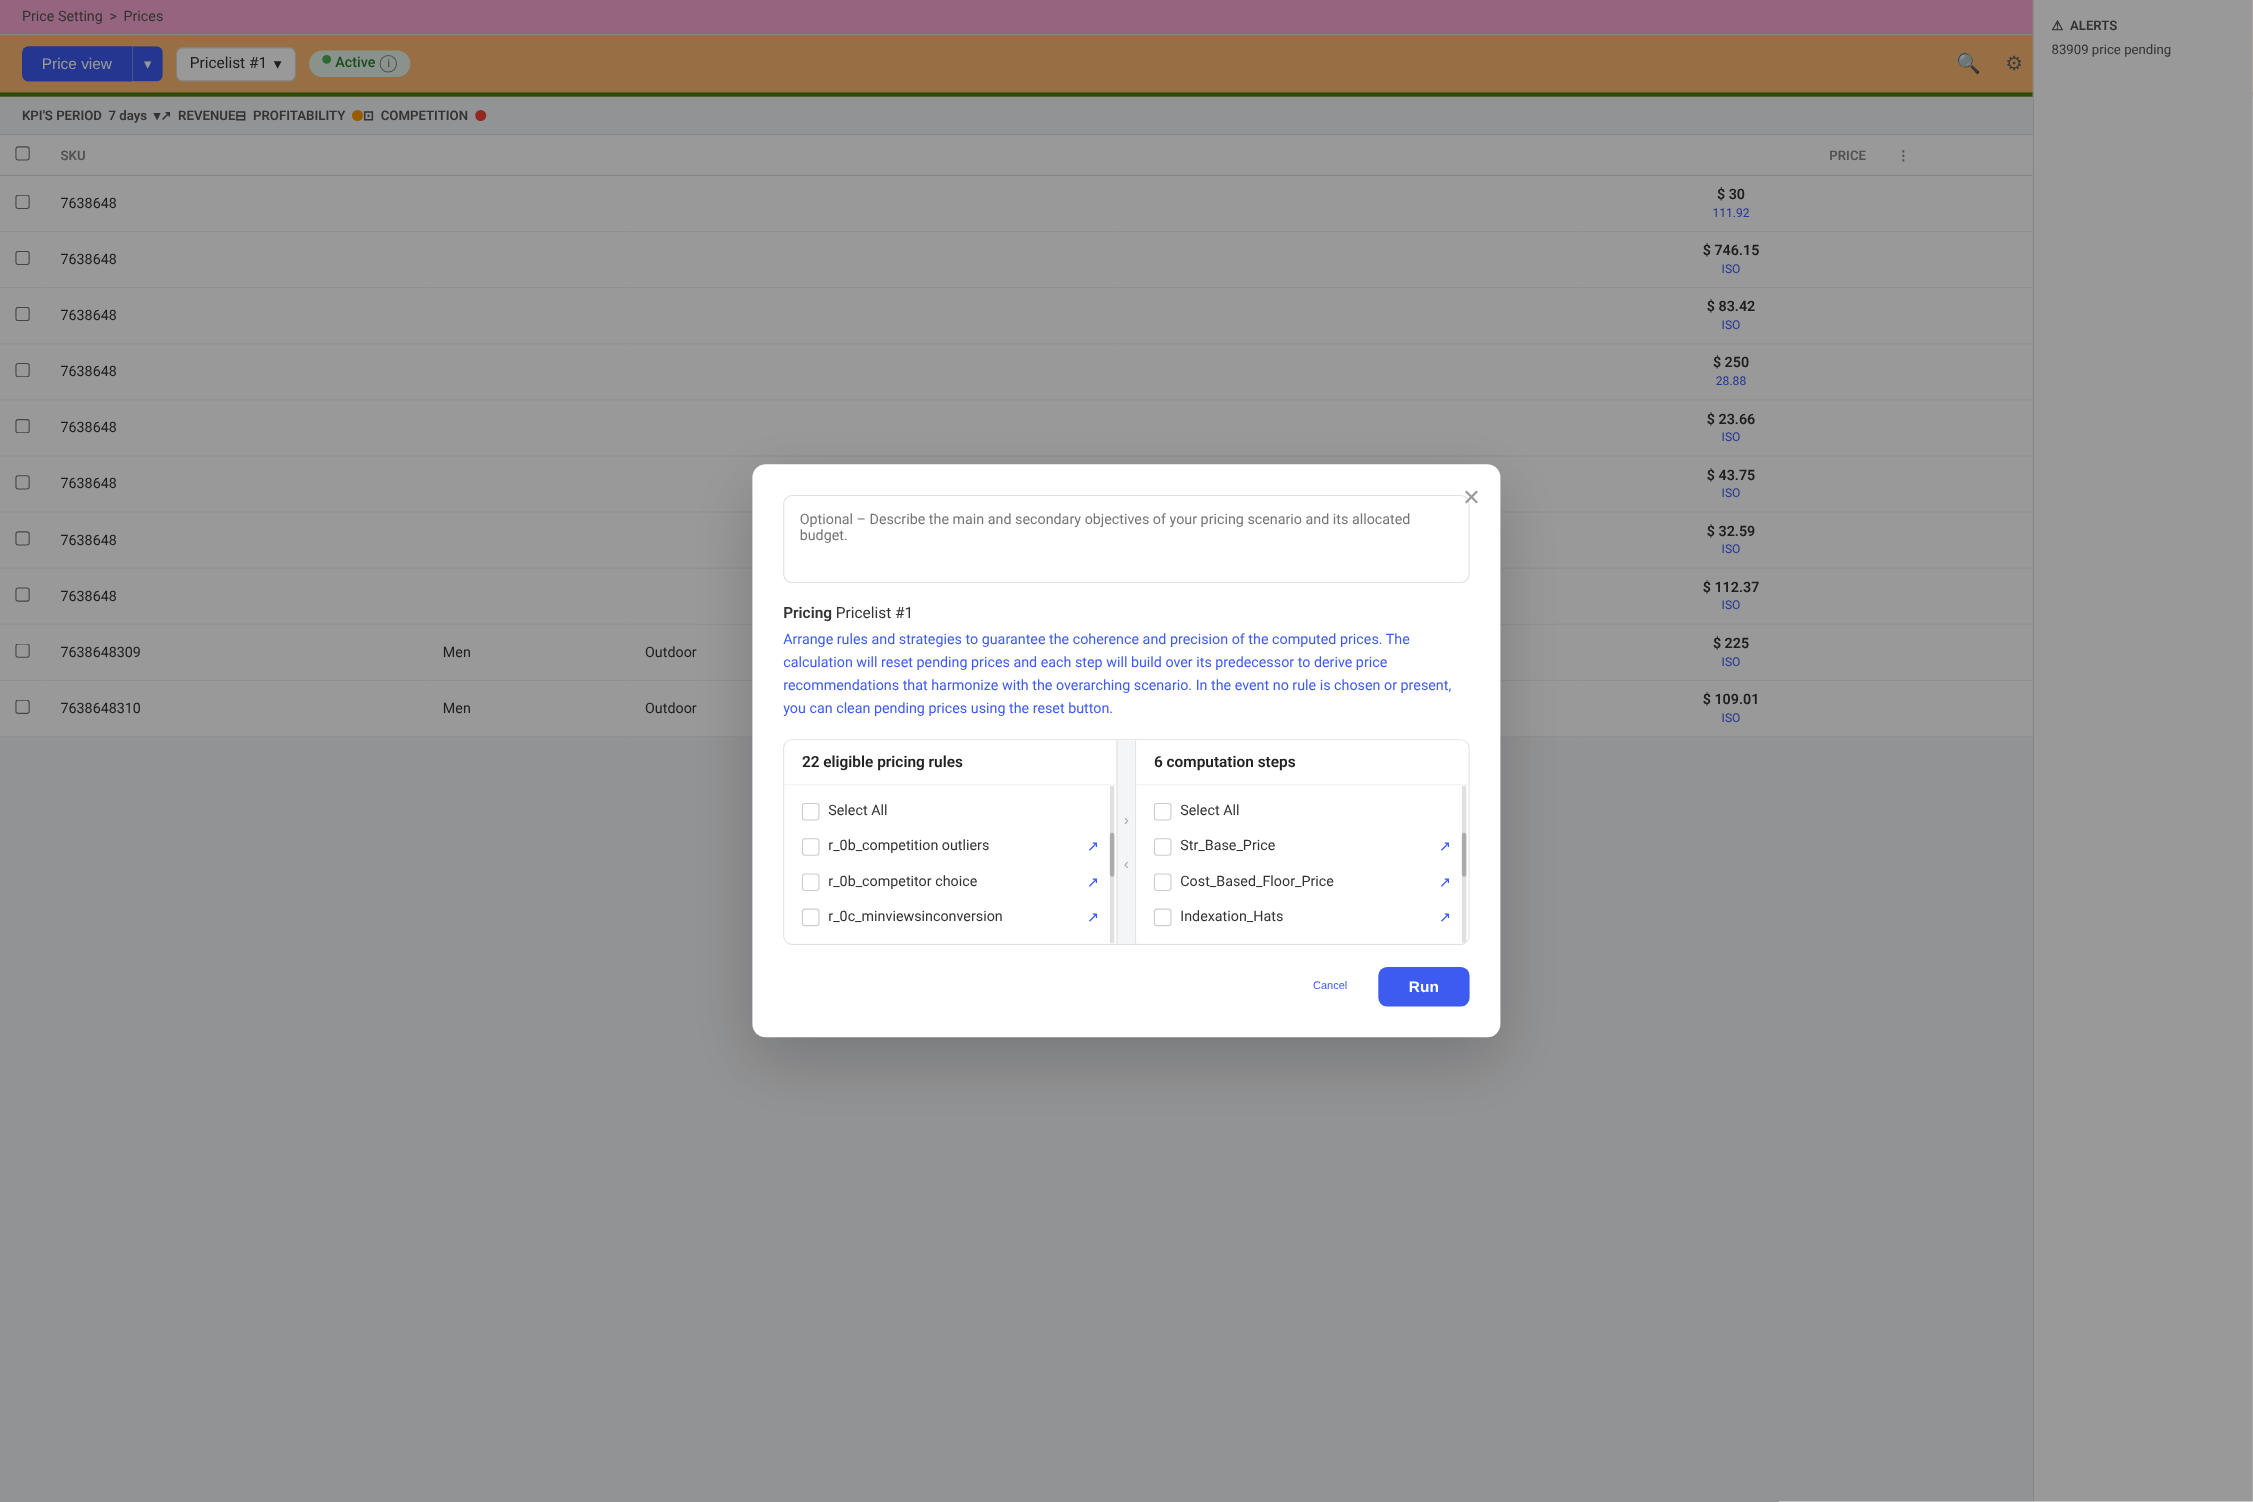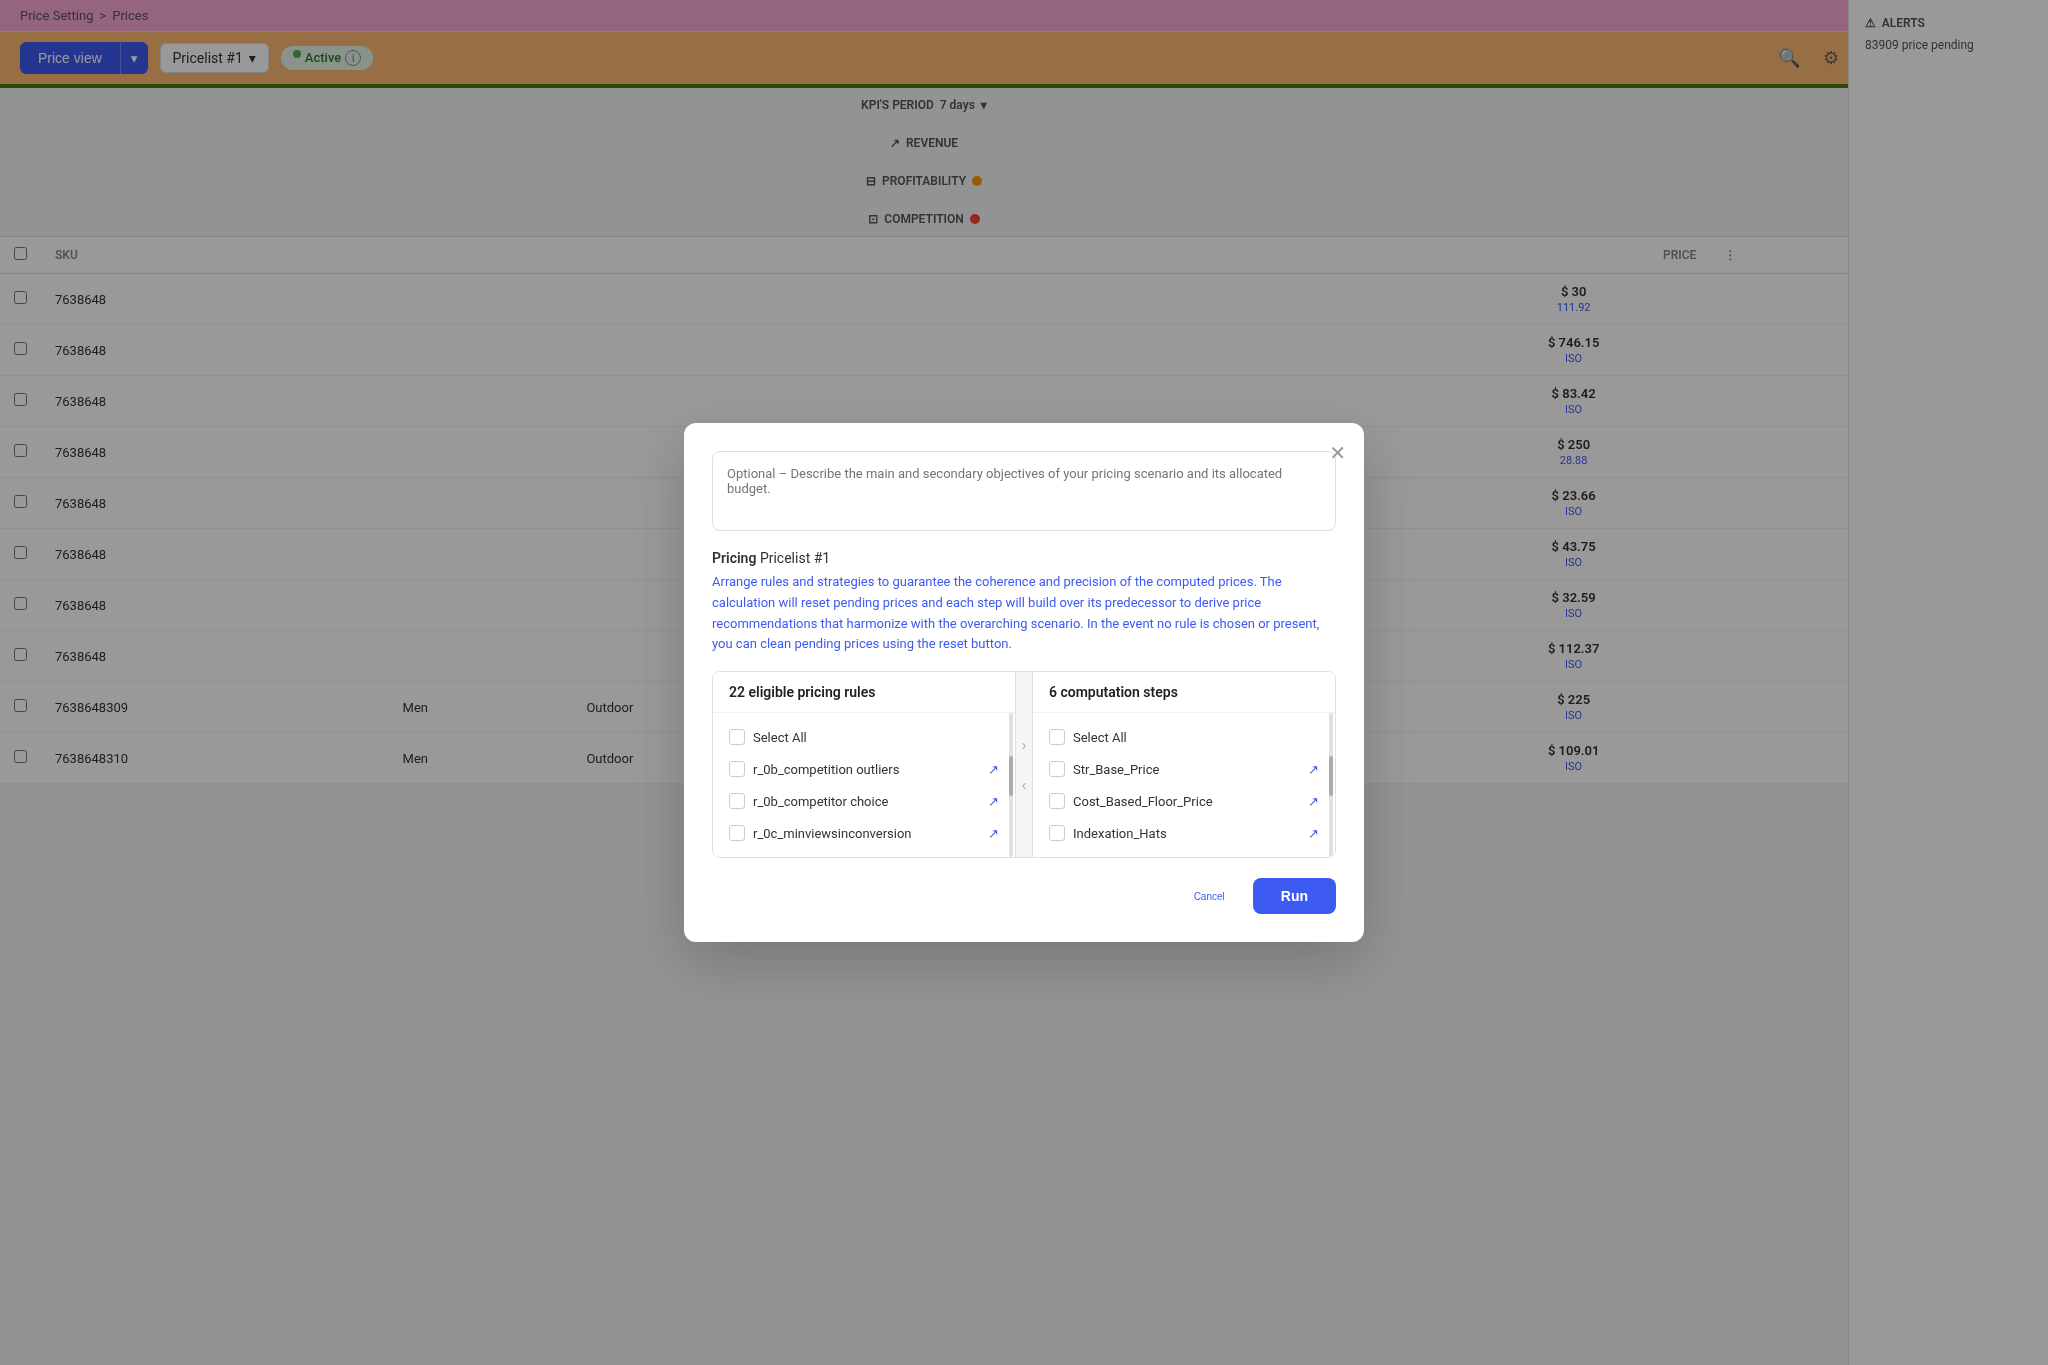--- a/index.html
+++ b/index.html
@@ -17,21 +17,21 @@
     .btn-group { display: flex; }
     .pricelist-selector { display: flex; align-items: center; gap: 6px; background: #fff; border: 1px solid #ddd; border-radius: 6px; padding: 6px 12px; cursor: pointer; font-size: 14px; }
     .active-badge { background: #e6f4ea; color: #2e7d32; border-radius: 20px; padding: 4px 12px; font-size: 13px; font-weight: 500; display: flex; align-items: flex-start; gap: 4px; }
     .active-dot { width: 8px; height: 8px; background: #4caf50; border-radius: 50%; }
     .info-icon { width: 16px; height: 16px; border: 1px solid #888; border-radius: 50%; display: inline-flex; align-items: center; justify-content: center; font-size: 10px; color: #888; cursor: pointer; }
     .toolbar-right { margin-left: auto; display: flex; align-items: center; gap: 14px; }
     .icon-btn { background: none; border: none; cursor: pointer; color: #666; font-size: 18px; padding: 4px; }
     .filters-btn { display: flex; align-items: center; gap: 4px; font-size: 14px; color: #555; cursor: pointer; }
 
     
-    .kpi-bar { display: flex; padding: 10px 20px; background: #f4f5f7; border-bottom: 1px solid #e0e0e0; gap: 24px; align-items: center; flex-direction: column; }
+    .kpi-bar { display: flex; padding: 10px 20px; background: #f4f5f7; border-bottom: 1px solid #e0e0e0; align-items: center; }
     .kpi-period { display: flex; align-items: center; gap: 6px; font-size: 12px; font-weight: 600; color: #555; }
     .kpi-item { display: flex; align-items: center; gap: 6px; font-size: 12px; font-weight: 600; color: #555; cursor: pointer; }
     .kpi-dot { width: 10px; height: 10px; border-radius: 50%; }
     .kpi-dot-orange { background: #ff9800; }
     .kpi-dot-red { background: #f44336; }
 
     
     .table-container { overflow: auto; background: #fff; }
     table { width: 100%; border-collapse: collapse; }
     th { padding: 10px 14px; text-align: left; font-size: 12px; font-weight: 600; color: #888; border-bottom: 1px solid #e0e0e0; background: #fff; }

